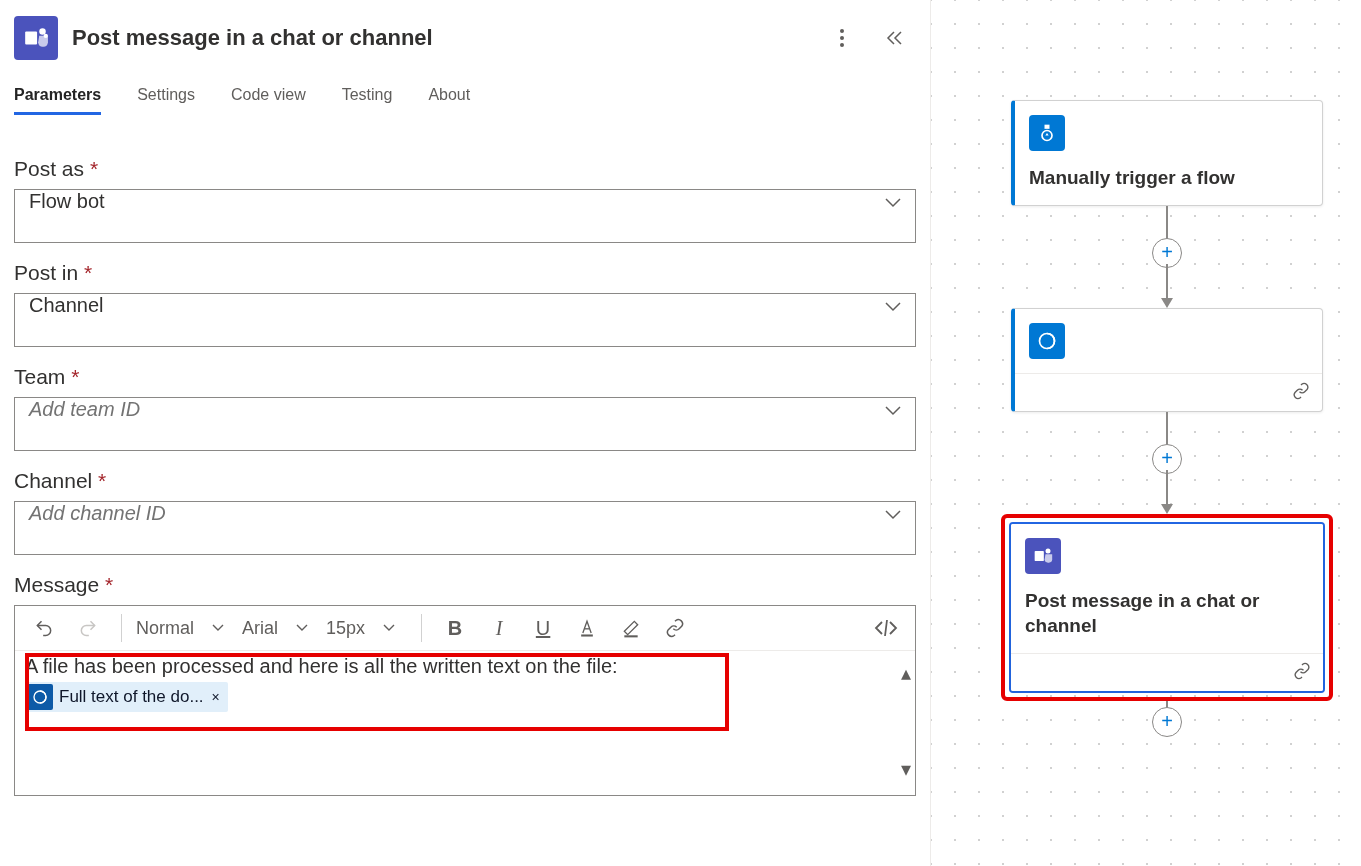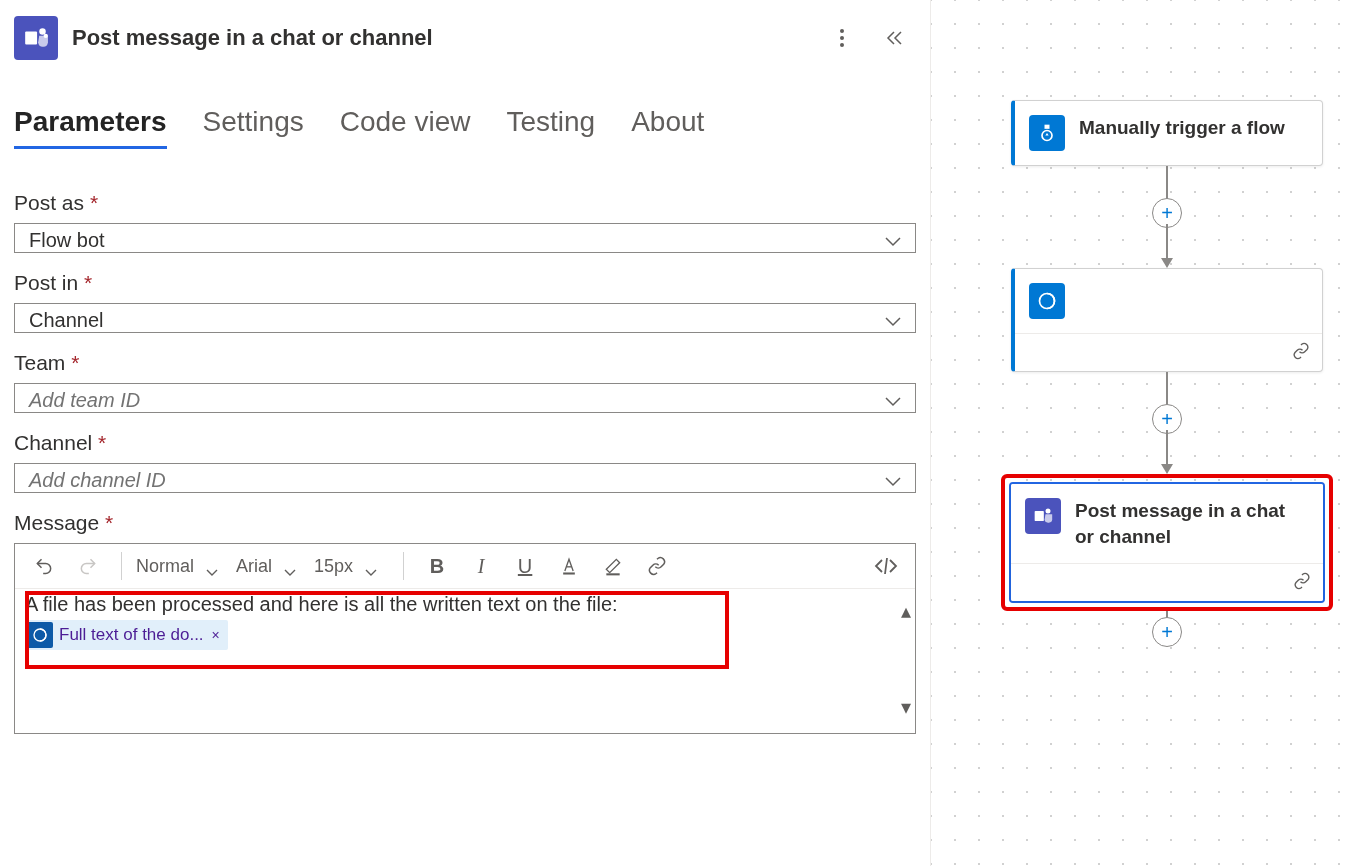--- a/index.html
+++ b/index.html
@@ -7,49 +7,49 @@
   
   .left-panel { width: 930px; padding: 12px 14px; height: 100%; display: flex; flex-direction: column; }
   .right-panel { flex: 1; background-image: radial-gradient(#d1d1d1 1px, transparent 1px); background-size: 24px 24px; background-position: 12px 12px; position: relative; border-left: 1px solid #edebe9; }
   
   .panel-header { display: flex; align-items: center; gap: 14px; padding: 4px 0 6px 0; }
   .header-icon { width: 44px; height: 44px; background: #4b53bc; border-radius: 4px; display: flex; align-items: center; justify-content: center; }
   .header-title { font-size: 22px; font-weight: 600; flex: 1; }
   .header-actions { display: flex; gap: 28px; align-items: center; margin-right: 10px; }
   .icon-btn { width: 24px; height: 24px; display: flex; align-items: center; justify-content: center; color: #605e5c; cursor: pointer; }
   
-  .tabs { display: flex; gap: 36px; margin-top: 40px; font-size: 28px; color: #605e5c; }
+  .tabs { display: flex; gap: 36px; margin-top: 20px; font-size: 16px; color: #605e5c; }
   .tab { padding-bottom: 8px; cursor: pointer; }
   .tab.active { color: #242424; font-weight: 600; border-bottom: 3px solid #2266e3; }
   
   .form { margin-top: 42px; }
   .field { margin-bottom: 18px; }
   .field-label { font-size: 21px; margin-bottom: 8px; }
   .required { color: #a4262c; }
-  .field-select { position: relative; border: 1px solid #8a8886; height: 30px; display: flex; align-items: flex-end; padding: 0 14px; font-size: 20px; cursor: pointer; }
+  .field-select { position: relative; border: 1px solid #8a8886; height: 54px; display: flex; align-items: flex-start; padding: 0 14px; font-size: 20px; cursor: pointer; }
   .field-select .chev { position: absolute; right: 14px; color: #605e5c; }
   .placeholder { color: #737373; font-style: italic; }
   
   .rte { border: 1px solid #8a8886; }
   .rte-toolbar { display: flex; align-items: center; padding: 8px 10px; gap: 6px; border-bottom: 1px solid #edebe9; color: #605e5c; font-size: 18px;}
   .rte-sep { width: 1px; height: 28px; background: #d1d1d1; margin: 0 8px; }
-  .rte-dd { display: inline-flex; align-items: flex-end; gap: 12px; margin-right: 12px; }
+  .rte-dd { display: inline-flex; align-items: center; gap: 18px; margin-right: 12px; }
   .rte-spacer { flex: 1; }
   .rte-body { min-height: 144px; padding: 4px 10px 10px 10px; font-size: 20px; position: relative; }
   .rte-body .highlight-box { position: absolute; left: 10px; right: 186px; top: 2px; height: 78px; border: 4px solid #e60000; pointer-events: none; }
-  .token { display: inline-flex; align-items: center; background: #e1effa; color: #4c1d95; font-size: 17px; padding: 2px 8px 2px 2px; gap: 6px; border-radius: 2px; margin-top: 4px;}
+  .token { display: inline-flex; align-items: center; background: #e1effa; color: #0f172a; font-size: 17px; padding: 2px 8px 2px 2px; gap: 6px; border-radius: 2px; margin-top: 4px;}
   .token-icon { width: 26px; height: 26px; background: #0d5aa7; border-radius: 2px; display:flex; align-items:center; justify-content:center; }
   .token .x { font-size: 14px; cursor: pointer; margin-left: 2px;}
   .rte-scroll { position: absolute; right: 4px; top: 10px; display: flex; flex-direction: column; justify-content: space-between; height: 120px; color: #605e5c;}
   .tb-btn { width: 26px; display:inline-flex; justify-content:center; cursor:pointer; margin: 0 6px;}
   
   
   .canvas-col { position: absolute; left: 80px; top: 100px; width: 312px; display: flex; flex-direction: column; align-items: center; }
   .flow-card { width: 312px; background: #fff; border: 1px solid #d1d1d1; border-left: 4px solid #0078d4; border-radius: 4px; box-shadow: 0 1px 3px rgba(0,0,0,0.08); }
-  .flow-card-head { display: flex; padding: 14px 14px; gap: 14px; align-items: flex-start; }
+  .flow-card-head { display: flex; padding: 14px 14px; gap: 14px; align-items: flex-start; flex-direction: column; }
   .flow-card-title { font-size: 19px; font-weight: 600; line-height: 1.35; }
   .card-icon { width: 36px; height: 36px; border-radius: 4px; display:flex; align-items:center; justify-content:center; flex-shrink:0;}
   .card-icon.blue { background: #0078d4; }
   .card-icon.teams { background: #4b53bc; }
   .flow-card-foot { border-top: 1px solid #edebe9; display:flex; justify-content:flex-end; padding: 8px 12px; color:#605e5c;}
   .connector { width: 2px; background: #8a8886; height: 36px; }
   .arrow-down { width:0;height:0;border-left:6px solid transparent;border-right:6px solid transparent;border-top:10px solid #8a8886; margin-top:-2px;}
   .add-btn { width: 30px; height: 30px; border: 1px solid #8a8886; border-radius: 50%; background: #fff; display:flex; align-items:center; justify-content:center; color:#0078d4; font-size:20px; margin: -4px 0;}
   .selected-wrap { border: 4px solid #e60000; border-radius: 6px; padding: 4px;}
   .selected-inner { border: 2px solid #2266e3; border-radius:4px; }

